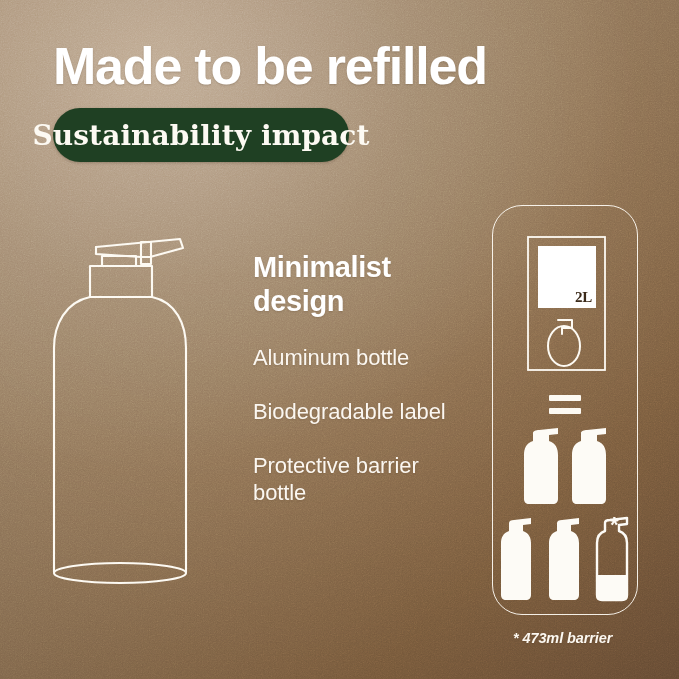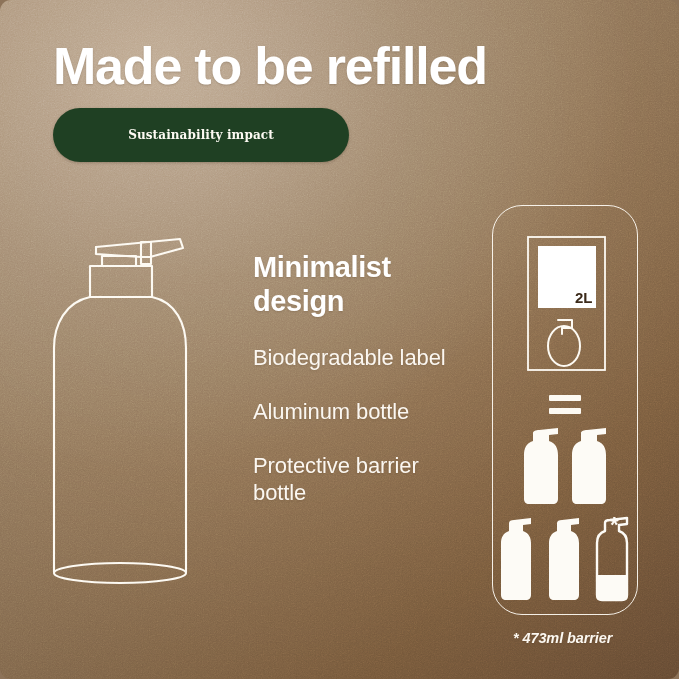--- a/index.html
+++ b/index.html
@@ -19,21 +19,20 @@
   
   #stage {
     position: absolute;
     inset: 0;
     width: 679px;
     height: 679px;
     overflow: hidden;
     background:
       radial-gradient(115% 95% at 22% 10%, rgba(190,168,143,0.95) 0%, rgba(169,145,119,0.55) 34%, rgba(140,113,86,0.18) 62%, rgba(120,93,66,0.05) 100%),
       linear-gradient(138deg, #a48c70 0%, #9b8268 22%, #8e7153 52%, #80603f 78%, #74553a 100%);
-    border-radius: 11px;
   }
 
   
   #grain {
     position: absolute;
     inset: 0;
     opacity: 0.30;
     mix-blend-mode: overlay;
     pointer-events: none;
   }
@@ -67,21 +66,21 @@
     height: 54px;
     border-radius: 27px;
     background: #1f4023;
     display: flex;
     align-items: center;
     justify-content: center;
     box-shadow: 0 1px 3px rgba(40,25,12,0.25);
   }
   #badge-label {
     font-family: "DejaVu Serif", serif;
-    font-size: 12px;
+    font-size: 28px;
     font-weight: 700;
     color: #fdfaf3;
     letter-spacing: 0.1px;
     white-space: nowrap;
   }
 
   
   #bottle-art {
     position: absolute;
     left: 44px;
@@ -142,20 +141,21 @@
     position: absolute;
     left: 538px;
     top: 246px;
     width: 58px;
     height: 62px;
     background: #ffffff;
     display: flex;
     align-items: flex-end;
     justify-content: flex-end;
     padding: 0 4px 3px 0;
+    font-family: Liberation Serif, serif;
   }
   #refill-volume-label {
     font-size: 15px;
     font-weight: 700;
     color: #3b2a1a;
     letter-spacing: -0.3px;
     line-height: 15px;
   }
 
   #asterisk {
@@ -217,22 +217,22 @@
     <path d="M46 42 L108 42 L108 73 L46 73 Z"></path>
 
     <path d="M46 73 C22 78 10 100 10 124 L10 348"></path>
     <path d="M108 73 C132 78 142 100 142 124 L142 348"></path>
 
     <ellipse cx="76" cy="349" rx="66" ry="10"></ellipse>
   </svg>
 
   <div id="features">
     <div id="features-title">Minimalist design</div>
+    <div class="feature-item">Aluminum bottle</div>
     <div class="feature-item">Biodegradable label</div>
-    <div class="feature-item">Aluminum bottle</div>
     <div class="feature-item">Protective barrier bottle</div>
   </div>
 
   <div id="panel"></div>
 
   <svg id="panel-svg" viewBox="0 0 146 410" fill="none">
 
     <rect x="36" y="32" width="77" height="133" stroke="#fdfaf3" stroke-width="1.8" fill="none"></rect>
 
     <g stroke="#fdfaf3" stroke-width="2" fill="none" stroke-linejoin="round" stroke-linecap="round">

